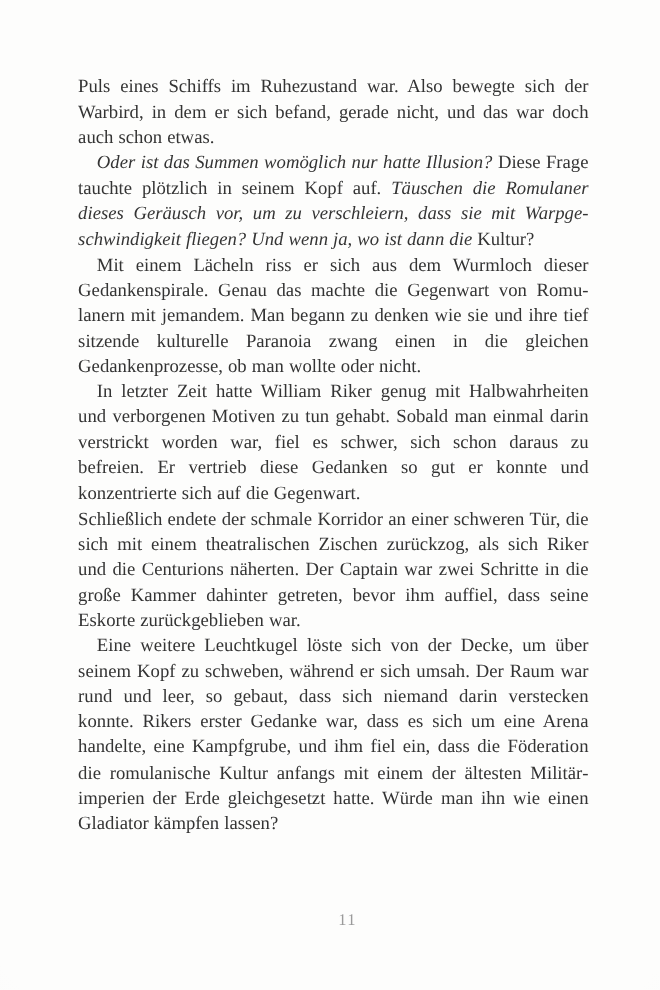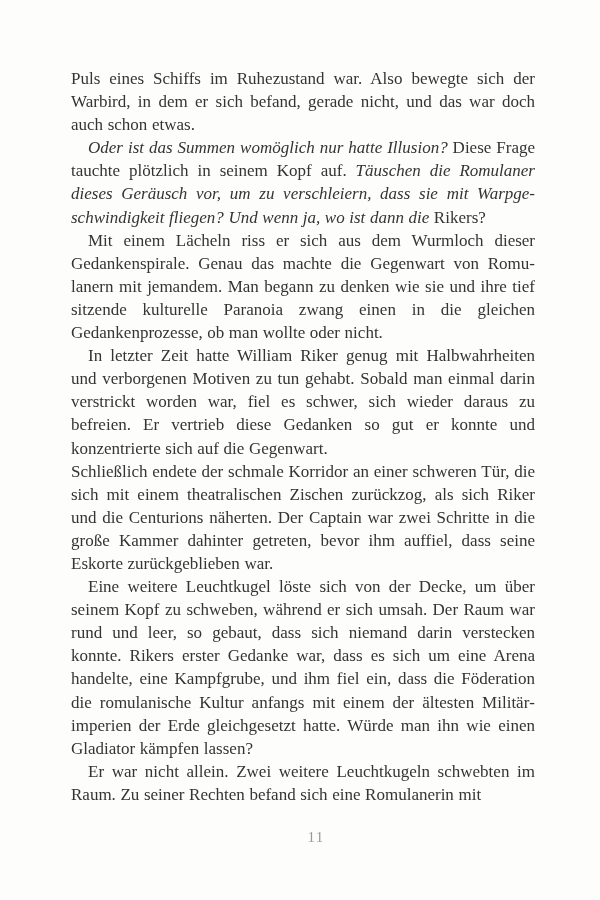--- a/index.html
+++ b/index.html
@@ -53,21 +53,20 @@
     letter-spacing: 0.08em;
     color: #9a9a9a;
   }
 </style>
 </head>
 <body>
 
 <div class="page">
   <div class="text-block">
       <p><span>Puls eines Schiffs im Ruhezustand war. Also bewegte sich der Warbird, in dem er sich befand, gerade nicht, und das war doch auch schon etwas.</span></p>
-      <p class="indent"><em>Oder ist das Summen womöglich nur hatte Illusion?</em><span> Diese Frage tauchte plötzlich in seinem Kopf auf. </span><em>Täuschen die Romulaner dieses Geräusch vor, um zu verschleiern, dass sie mit Warpge­schwindigkeit fliegen? Und wenn ja, wo ist dann die </em><span>Rikers?</span></p>
+      <p class="indent"><em>Oder ist das Summen womöglich nur hatte Illusion?</em><span> Diese Frage tauchte plötzlich in seinem Kopf auf. </span><em>Täuschen die Romulaner dieses Geräusch vor, um zu verschleiern, dass sie mit Warpge­schwindigkeit fliegen? Und wenn ja, wo ist dann die </em><span>Kultur?</span></p>
       <p class="indent"><span>Mit einem Lächeln riss er sich aus dem Wurmloch dieser Gedankenspirale. Genau das machte die Gegenwart von Romu­lanern mit jemandem. Man begann zu denken wie sie und ihre tief sitzende kulturelle Paranoia zwang einen in die gleichen Gedankenprozesse, ob man wollte oder nicht.</span></p>
-      <p class="indent"><span>In letzter Zeit hatte William Riker genug mit Halbwahrheiten und verborgenen Motiven zu tun gehabt. Sobald man einmal darin verstrickt worden war, fiel es schwer, sich wieder daraus zu befreien. Er vertrieb diese Gedanken so gut er konnte und konzentrierte sich auf die Gegenwart.</span></p>
+      <p class="indent"><span>In letzter Zeit hatte William Riker genug mit Halbwahrheiten und verborgenen Motiven zu tun gehabt. Sobald man einmal darin verstrickt worden war, fiel es schwer, sich schon daraus zu befreien. Er vertrieb diese Gedanken so gut er konnte und konzentrierte sich auf die Gegenwart.</span></p>
       <p class="section-break"><span>Schließlich endete der schmale Korridor an einer schweren Tür, die sich mit einem theatralischen Zischen zurückzog, als sich Ri­ker und die Centurions näherten. Der Captain war zwei Schritte in die große Kammer dahinter getreten, bevor ihm auffiel, dass seine Eskorte zurückgeblieben war.</span></p>
       <p class="indent"><span>Eine weitere Leuchtkugel löste sich von der Decke, um über seinem Kopf zu schweben, während er sich umsah. Der Raum war rund und leer, so gebaut, dass sich niemand darin verstecken konnte. Rikers erster Gedanke war, dass es sich um eine Arena handelte, eine Kampfgrube, und ihm fiel ein, dass die Föderation die romulanische Kultur anfangs mit einem der ältesten Militär­imperien der Erde gleichgesetzt hatte. Würde man ihn wie einen Gladiator kämpfen lassen?</span></p>
-      <p class="indent"><span>Er war nicht allein. Zwei weitere Leuchtkugeln schwebten im Raum. Zu seiner Rechten befand sich eine Romulanerin mit</span></p>
     </div>
   <div class="page-number">11</div>
 </div>
 
 </body></html>

